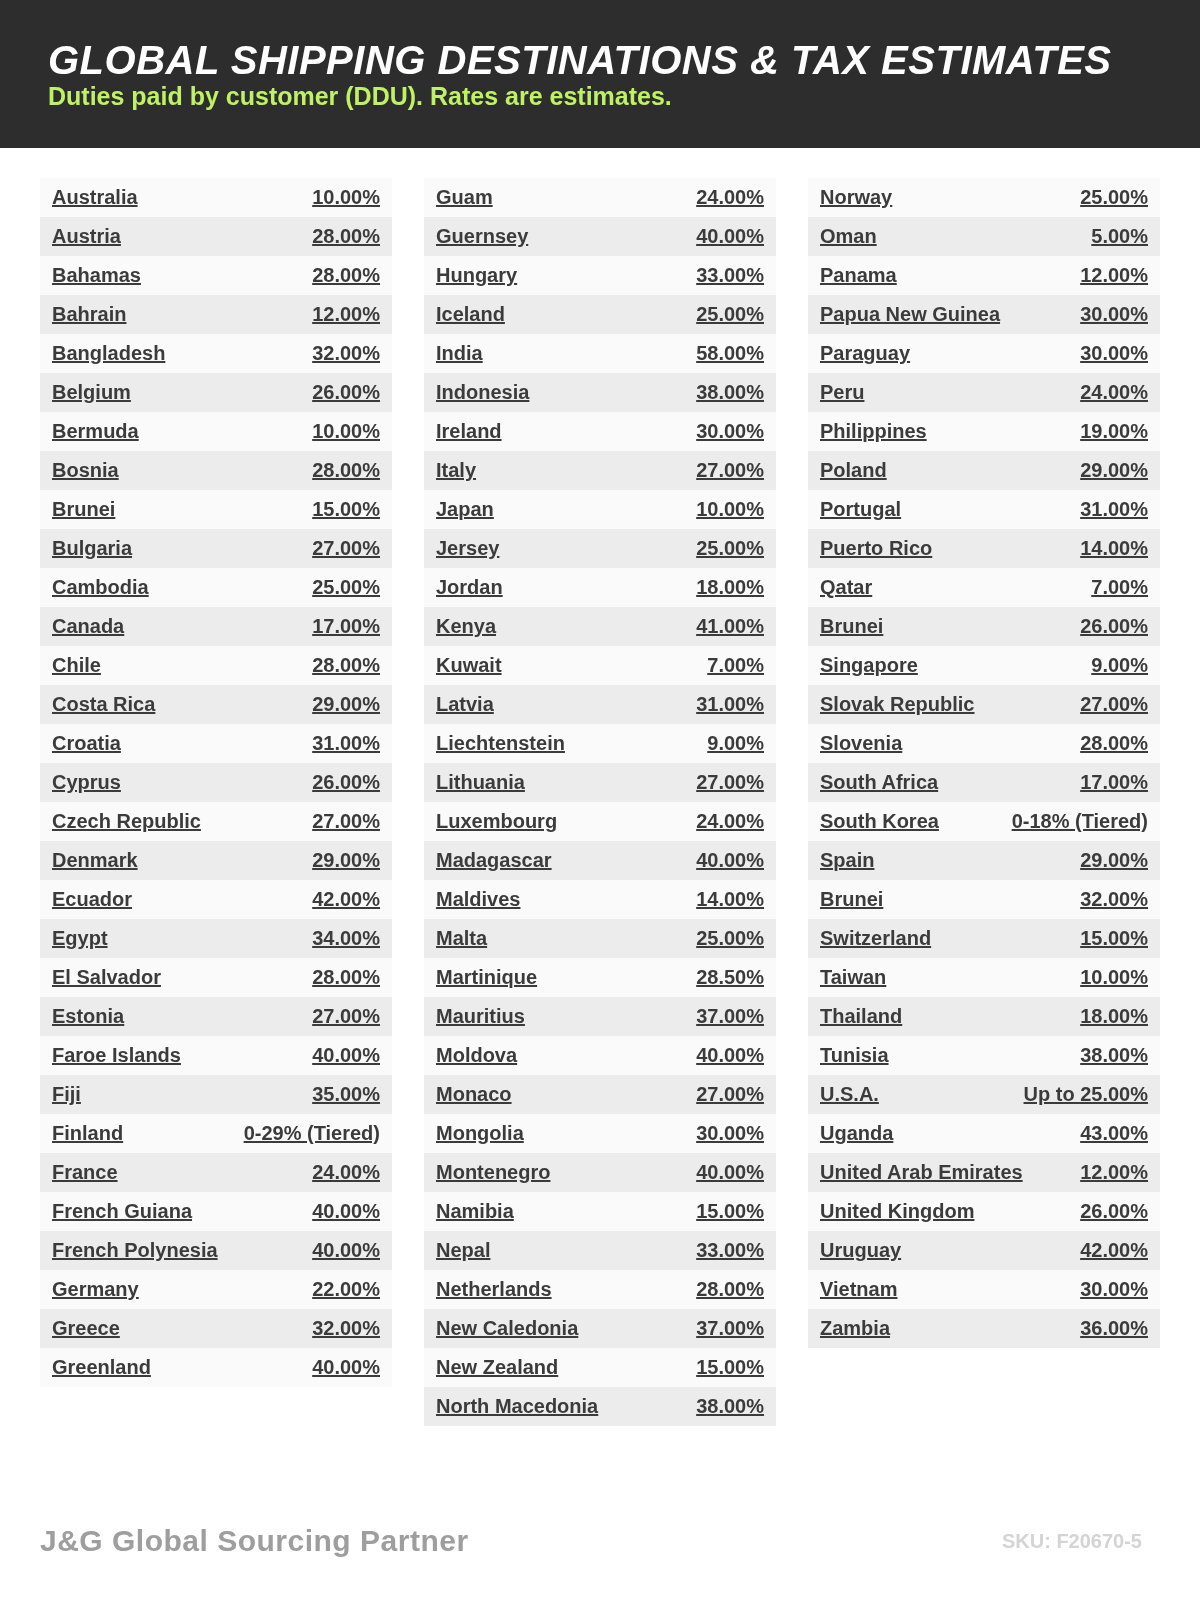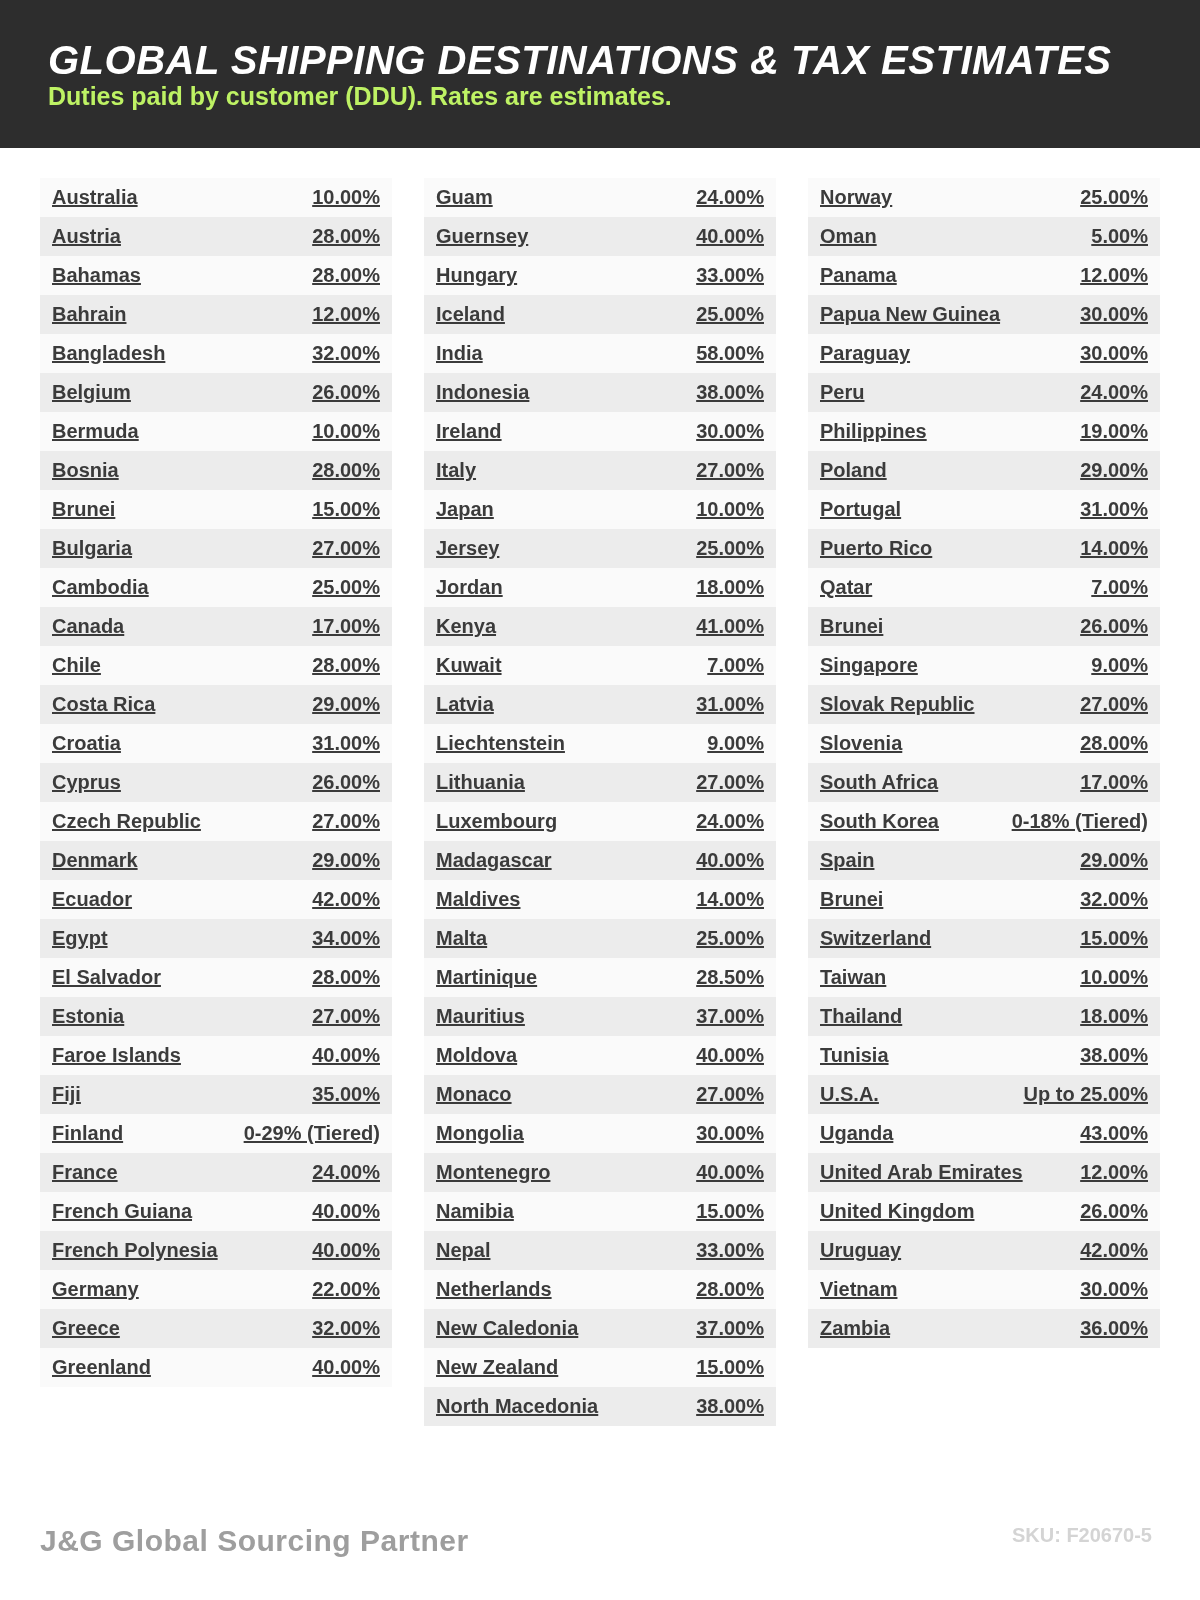--- a/index.html
+++ b/index.html
@@ -61,25 +61,25 @@
     text-overflow: ellipsis;
     padding-right: 8px;
   }
   .row .rate {
     white-space: nowrap;
     text-align: right;
   }
   .footer {
     position: absolute;
     left: 40px;
-    right: 48px;
+    right: 58px;
     bottom: 42px;
     display: flex;
     justify-content: space-between;
-    align-items: flex-start;
+    align-items: center;
   }
   .footer .brand {
     font-size: 30px;
     font-weight: 800;
     color: #9e9e9e;
     letter-spacing: 0.5px;
   }
   .footer .sku {
     font-size: 20px;
     font-weight: 700;

